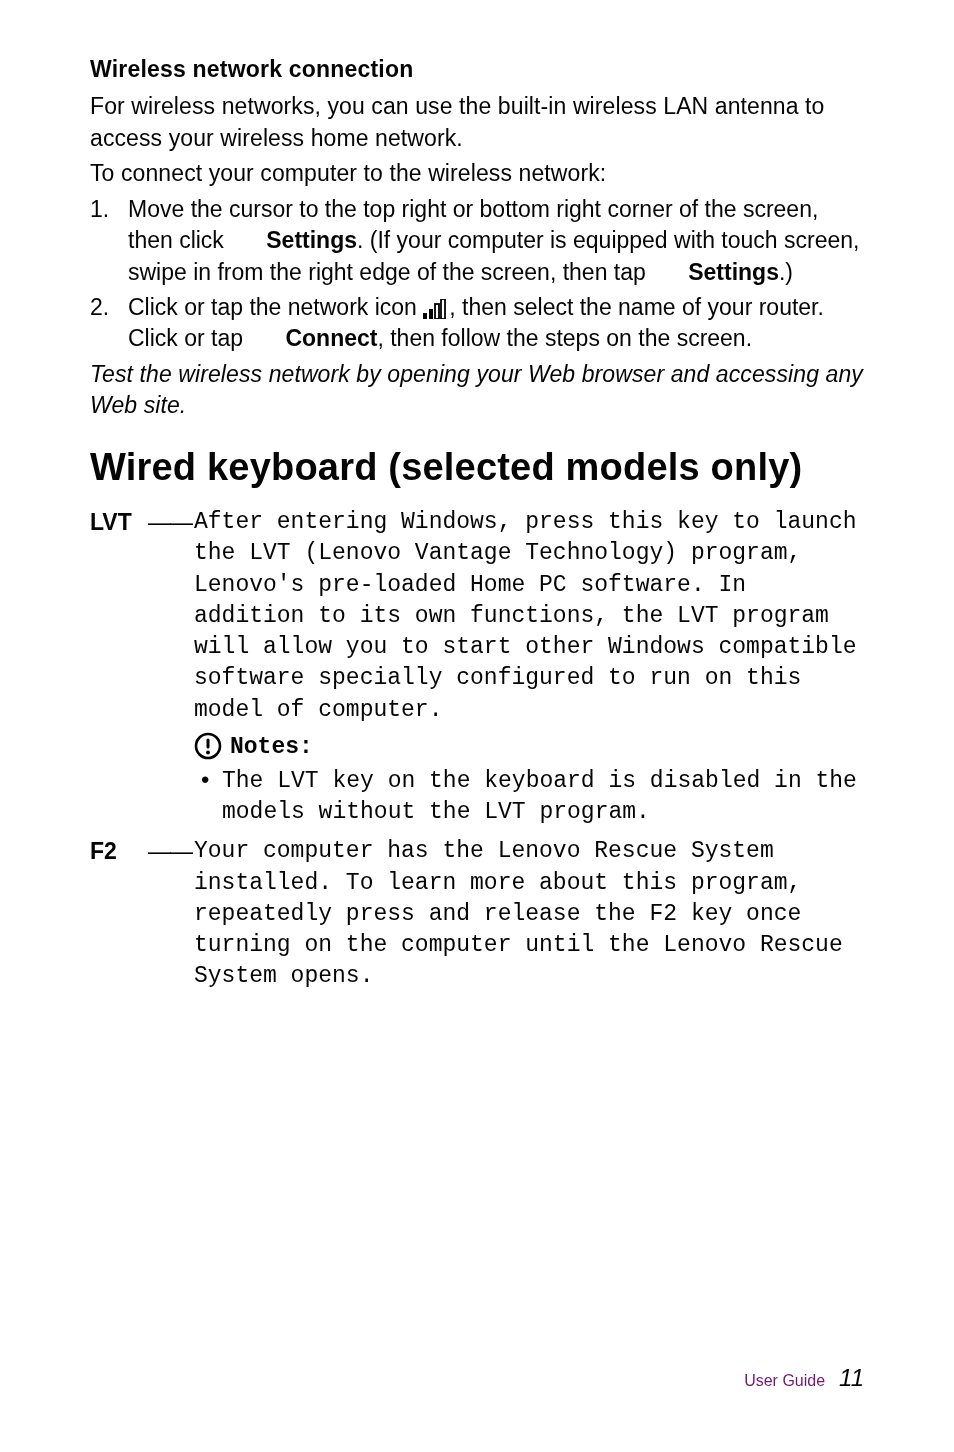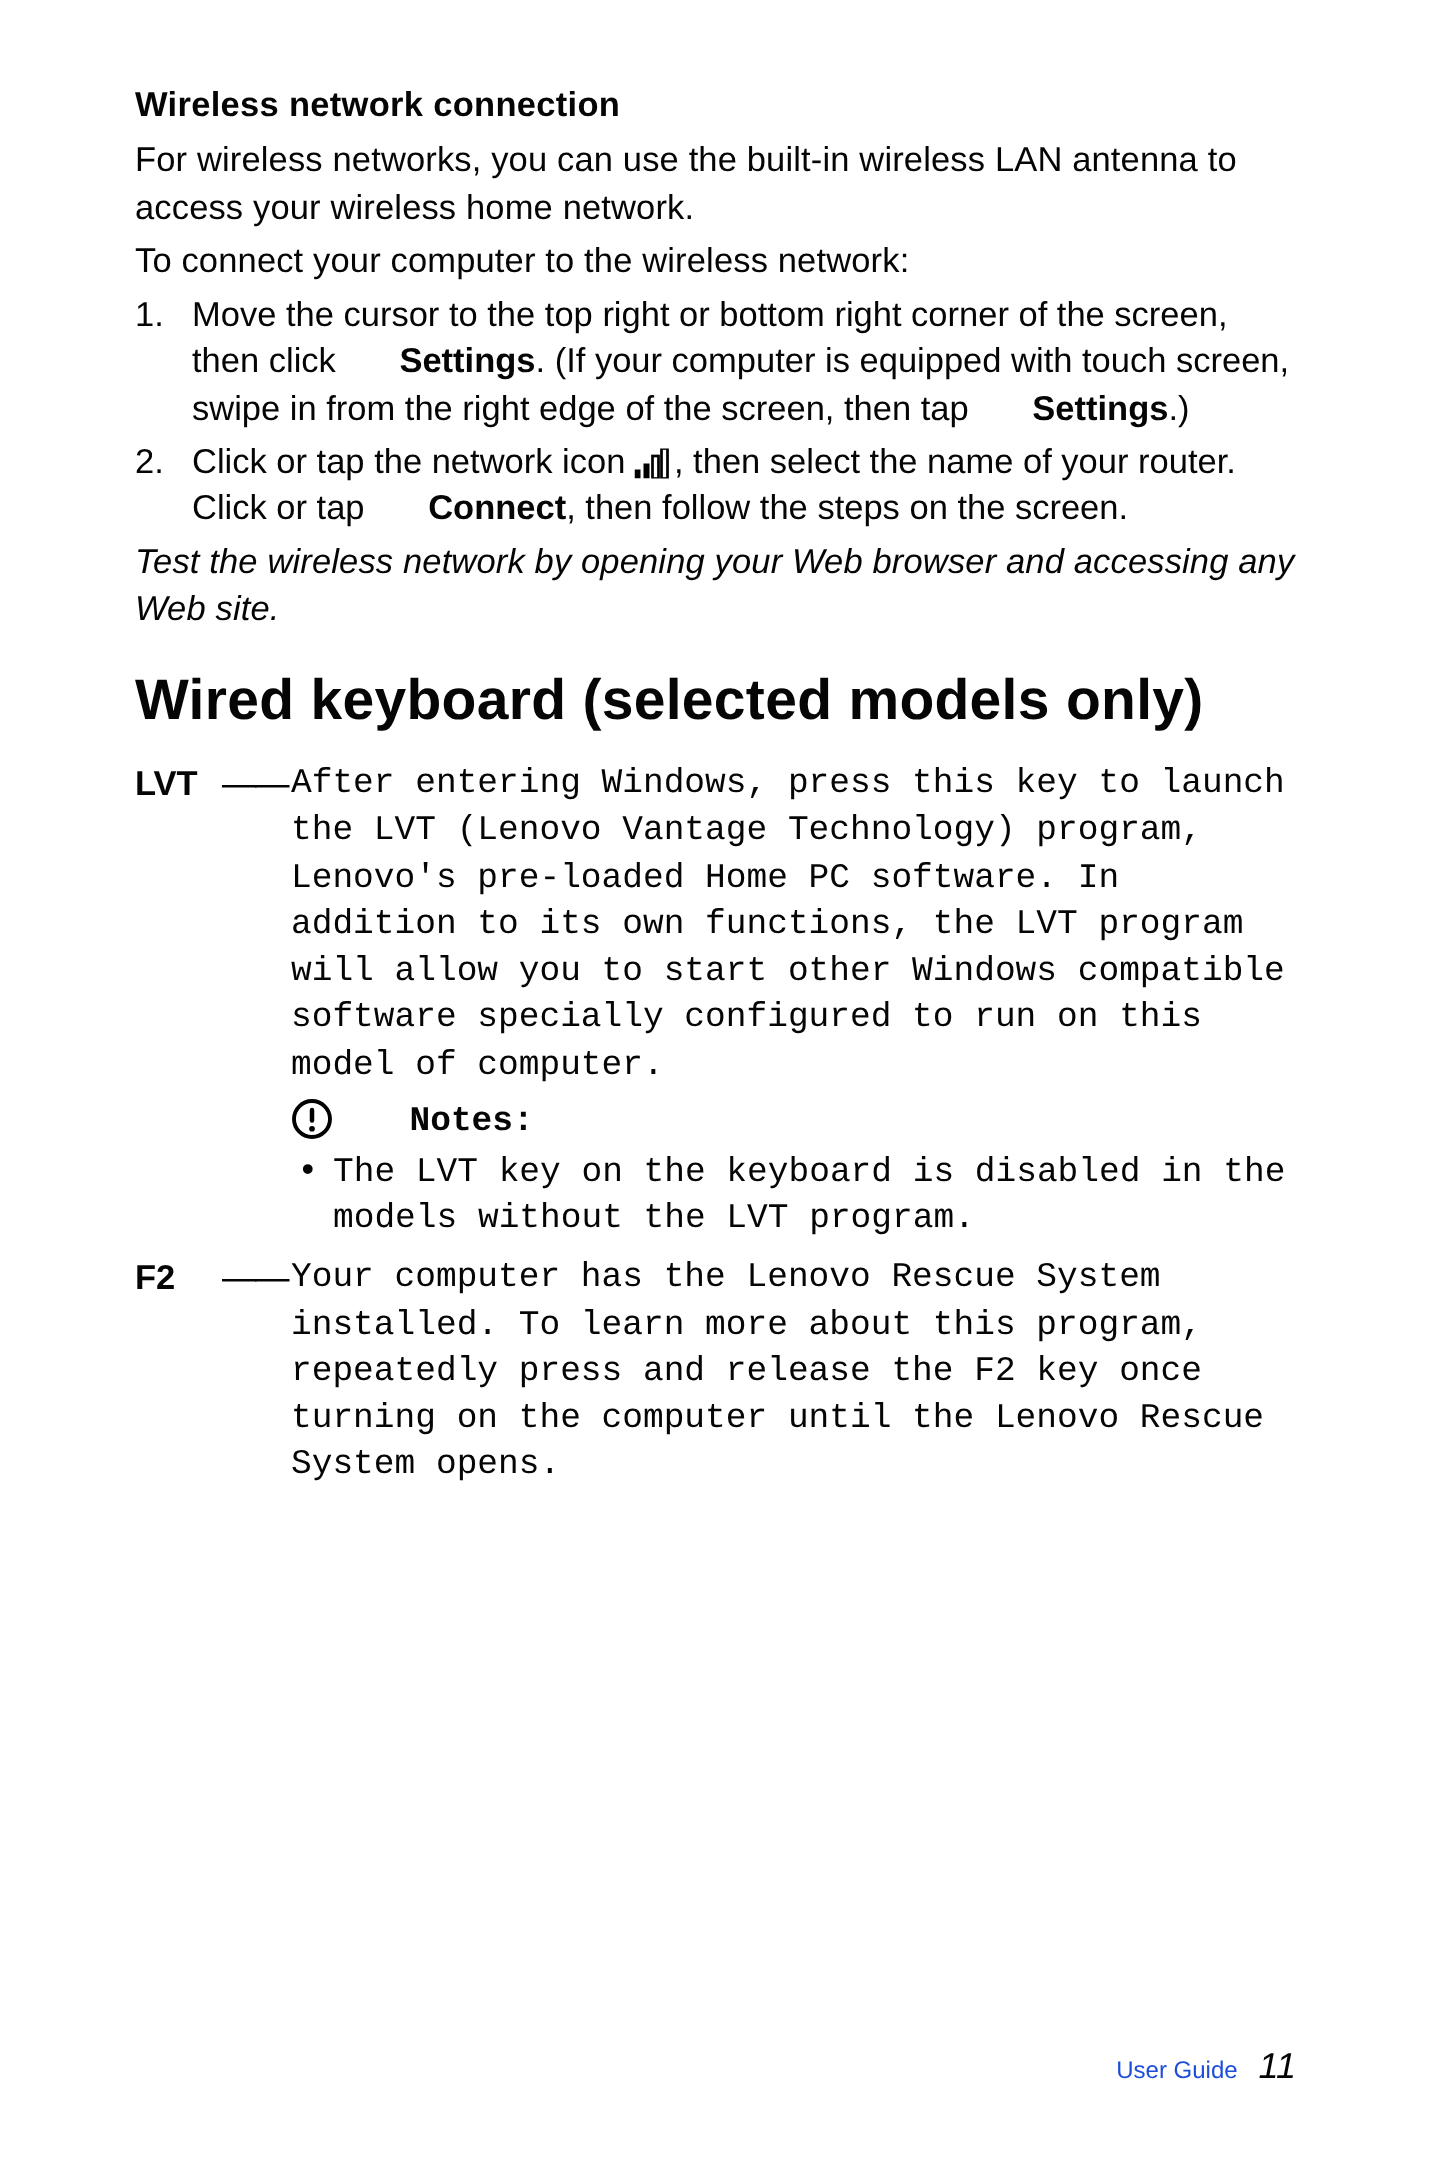--- a/index.html
+++ b/index.html
@@ -93,21 +93,20 @@
     }
     .notes-icon {
       width: 28px;
       height: 28px;
       flex-shrink: 0;
     }
     .notes-label {
       font-size: 23px;
       font-weight: 600;
       line-height: 30px;
-      margin-left: 43px;
     }
     .notes-items {
       list-style: none;
       margin-top: 4px;
     }
     .notes-items li {
       position: relative;
       padding-left: 28px;
       font-size: 23px;
       line-height: 1.36;
@@ -124,21 +123,21 @@
     .footer {
       position: absolute;
       bottom: 60px;
       right: 90px;
       display: flex;
       align-items: baseline;
       gap: 14px;
     }
     .footer-label {
       font-size: 16px;
-      color: #1d4ed8;
+      color: #701a75;
     }
     .footer-page {
       font-size: 24px;
       font-weight: 400;
       font-style: italic;
     }
   </style>
 </head>
 <body>
 

